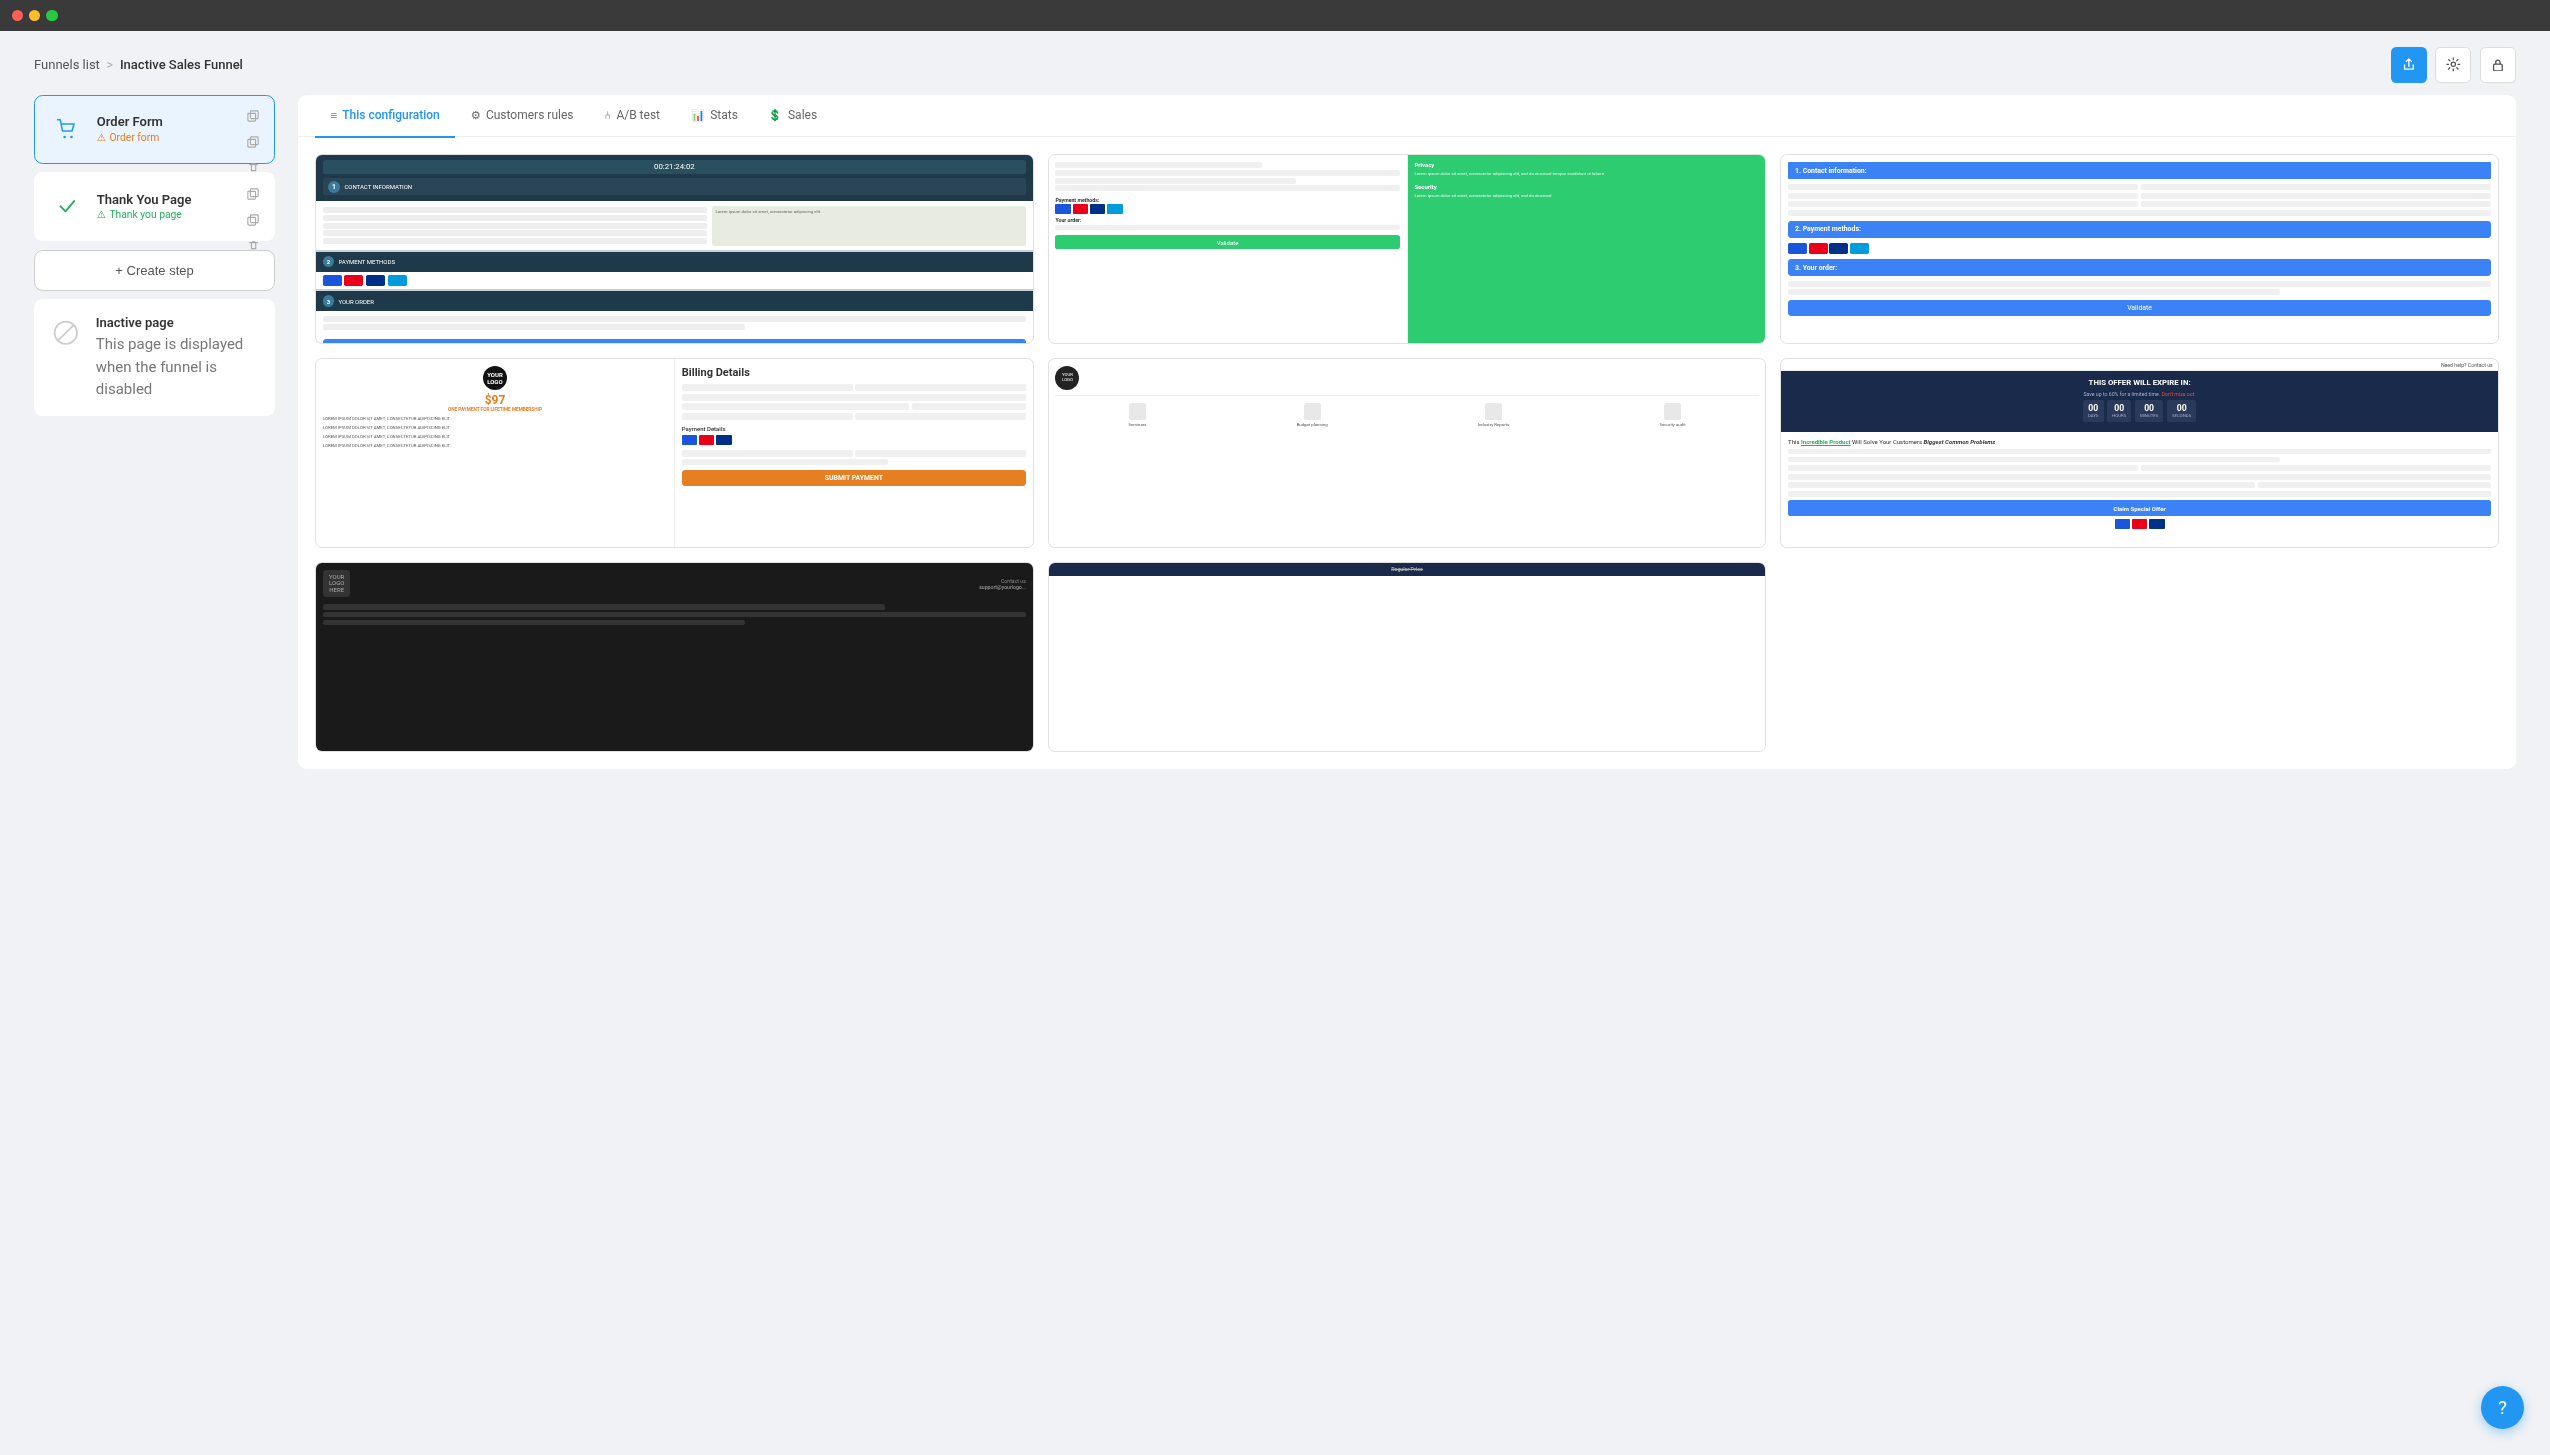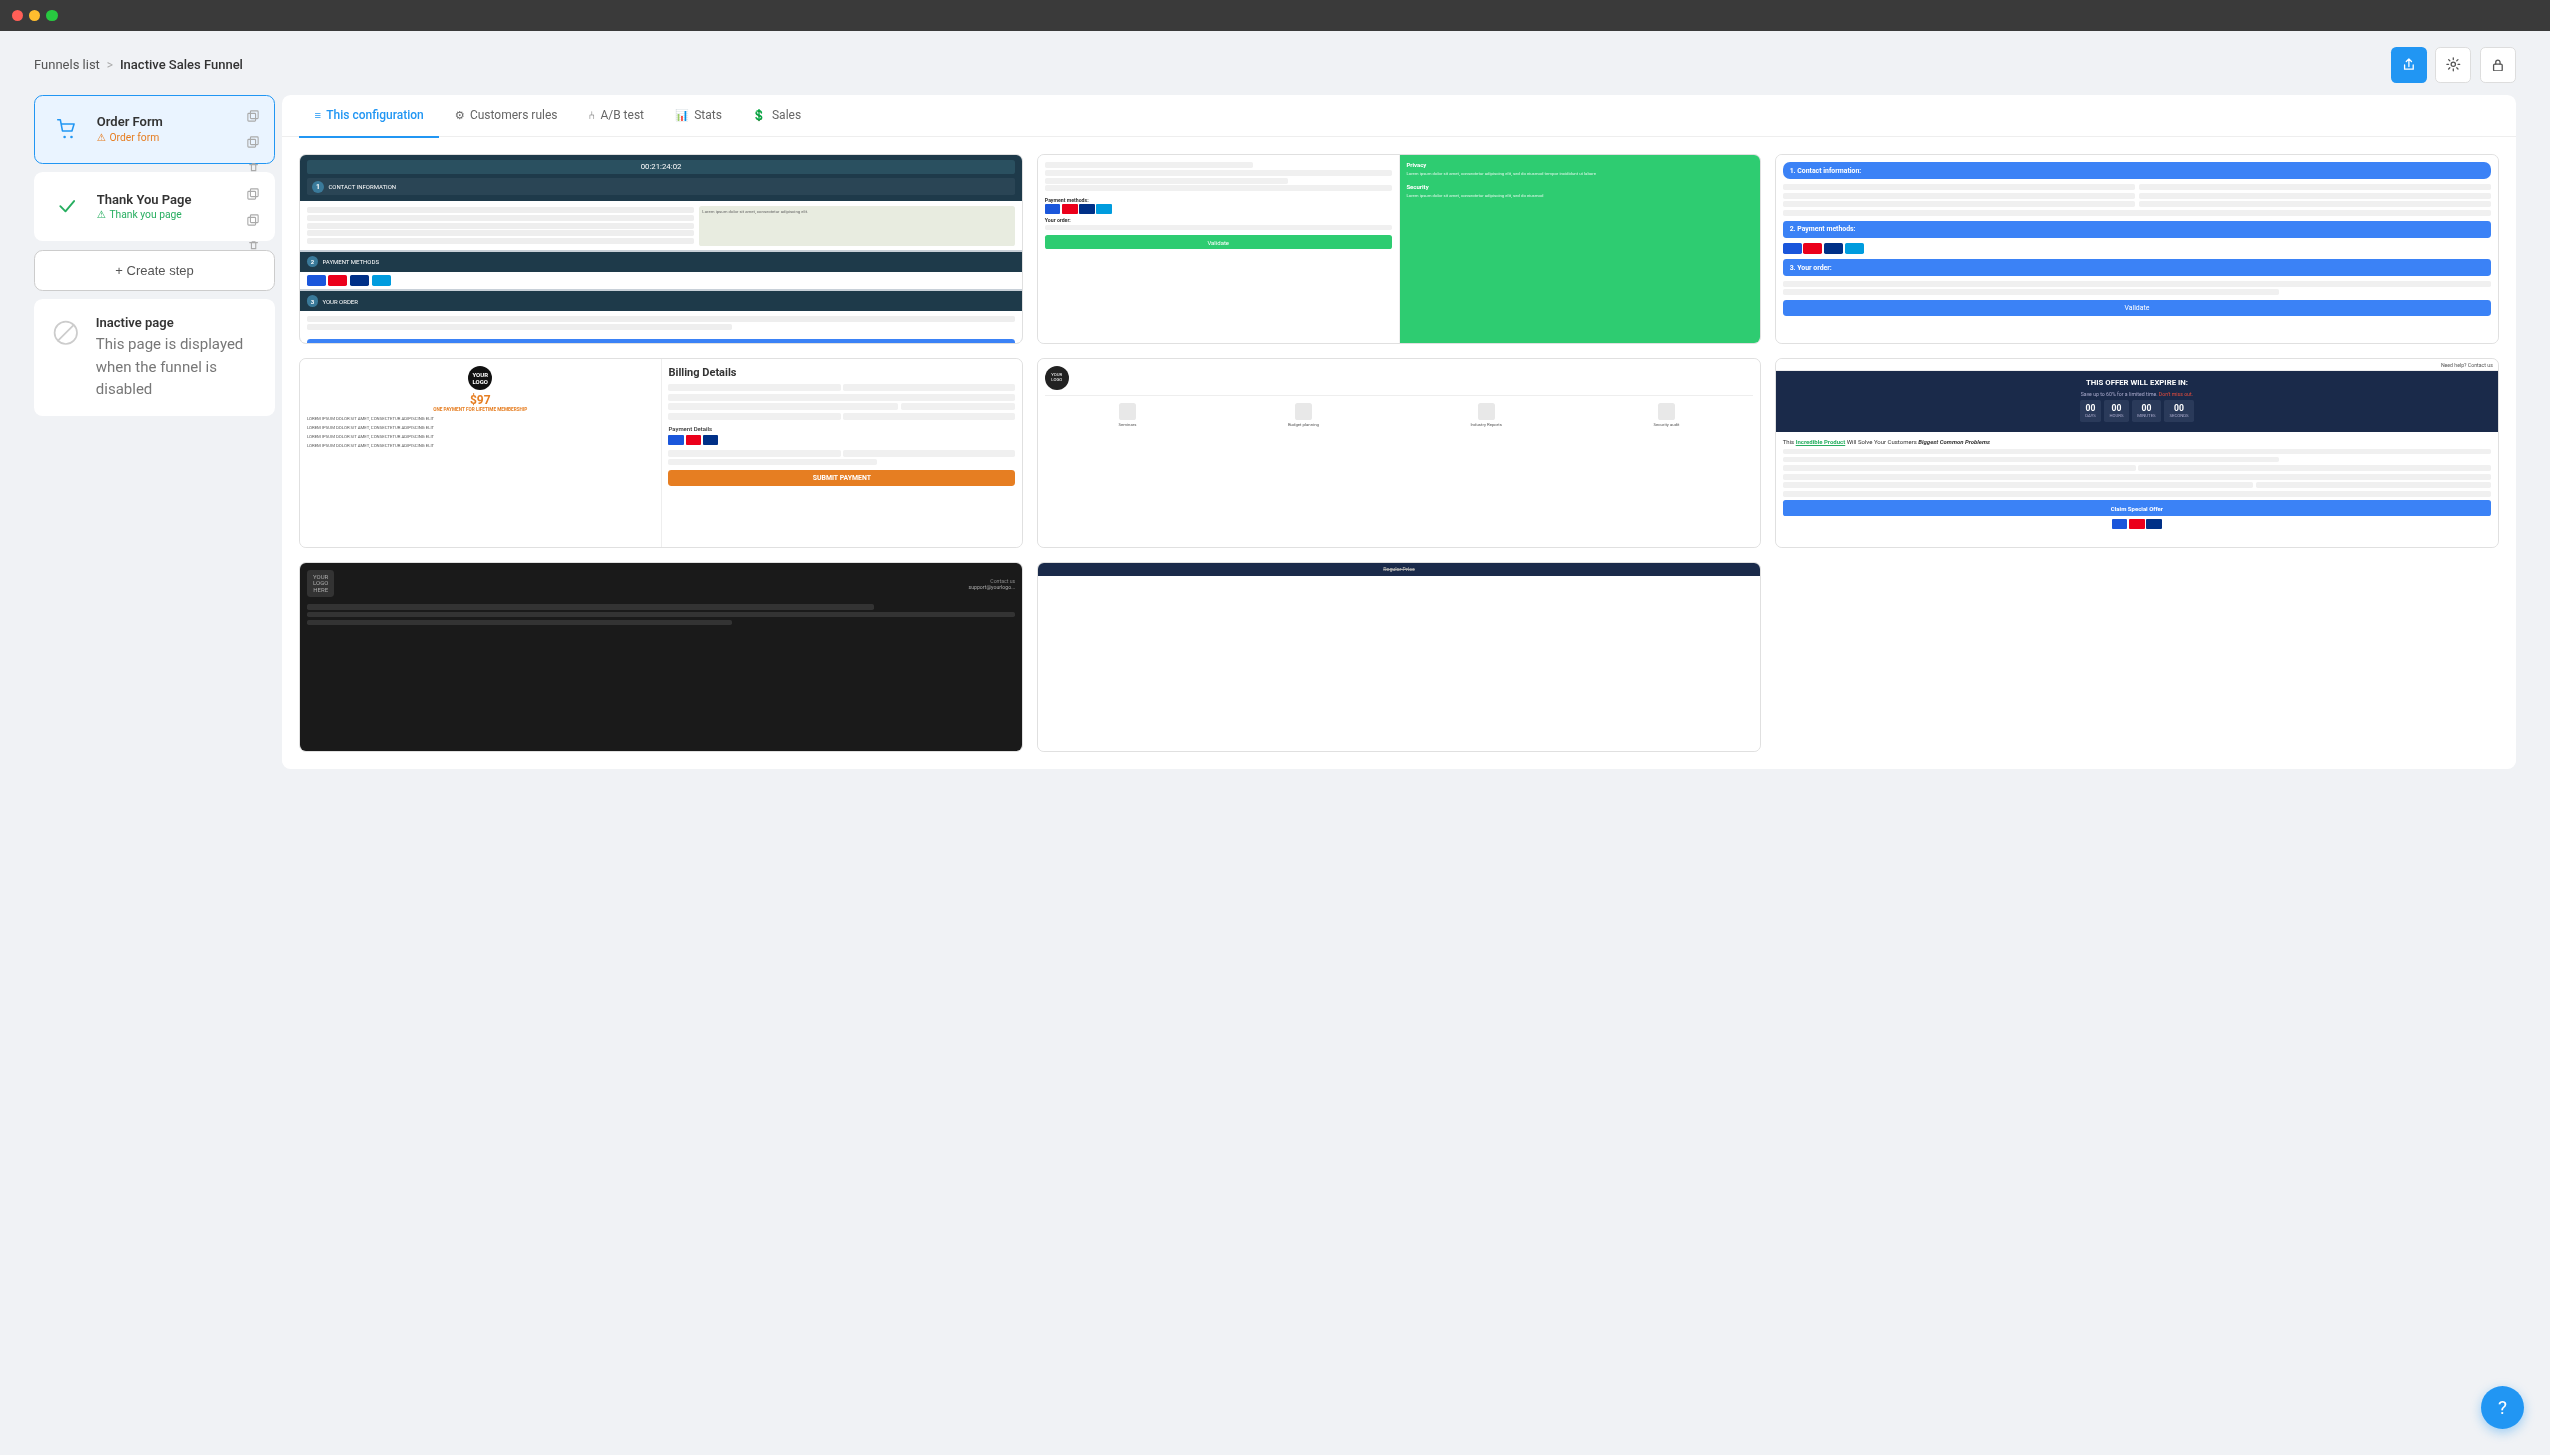--- a/index.html
+++ b/index.html
@@ -62,21 +62,21 @@
     }
     .top-action-btn.outline {
       background: white;
       border: 1.3px solid #ddd;
       color: #555;
     }
 
     
     .content-area {
       display: flex;
-      gap: 7px;
+      gap: 23px;
       padding: 0 34px 34px 34px;
     }
 
     
     .sidebar {
       width: 241px;
       flex-shrink: 0;
     }
     .step-card {
       background: white;
@@ -445,21 +445,21 @@
               <div style="font-size:6px; font-weight:bold; color:white; margin-bottom:3.4px;">Security</div>
               <div style="font-size:4.3px; color:rgba(255,255,255,0.85); line-height:1.5; margin-bottom:5.2px;">
                 Lorem ipsum dolor sit amet, consectetur adipiscing elit, sed do eiusmod
               </div>
             </div>
           </div>
         </div>
 
         <div class="template-card">
           <div class="template-inner" style="background:white; padding:6.9px;">
-            <div style="background:#3b82f6; color:white; padding:4.3px 6.9px; border-radius:7px; margin-bottom:5.2px; font-size:6.9px; font-weight:bold;">1. Contact information:</div>
+            <div style="background:#3b82f6; color:white; padding:4.3px 6.9px; border-radius:1px; margin-bottom:5.2px; font-size:6.9px; font-weight:bold;">1. Contact information:</div>
             <div style="display:flex; gap:3.4px; margin-bottom:2.6px;">
               <div style="flex:1; height:6px; background:#f0f0f0; border-radius:1.7px;"></div>
               <div style="flex:1; height:6px; background:#f0f0f0; border-radius:1.7px;"></div>
             </div>
             <div style="display:flex; gap:3.4px; margin-bottom:2.6px;">
               <div style="flex:1; height:6px; background:#f0f0f0; border-radius:1.7px;"></div>
               <div style="flex:1; height:6px; background:#f0f0f0; border-radius:1.7px;"></div>
             </div>
             <div style="display:flex; gap:3.4px; margin-bottom:2.6px;">
               <div style="flex:1; height:6px; background:#f0f0f0; border-radius:1.7px;"></div>

